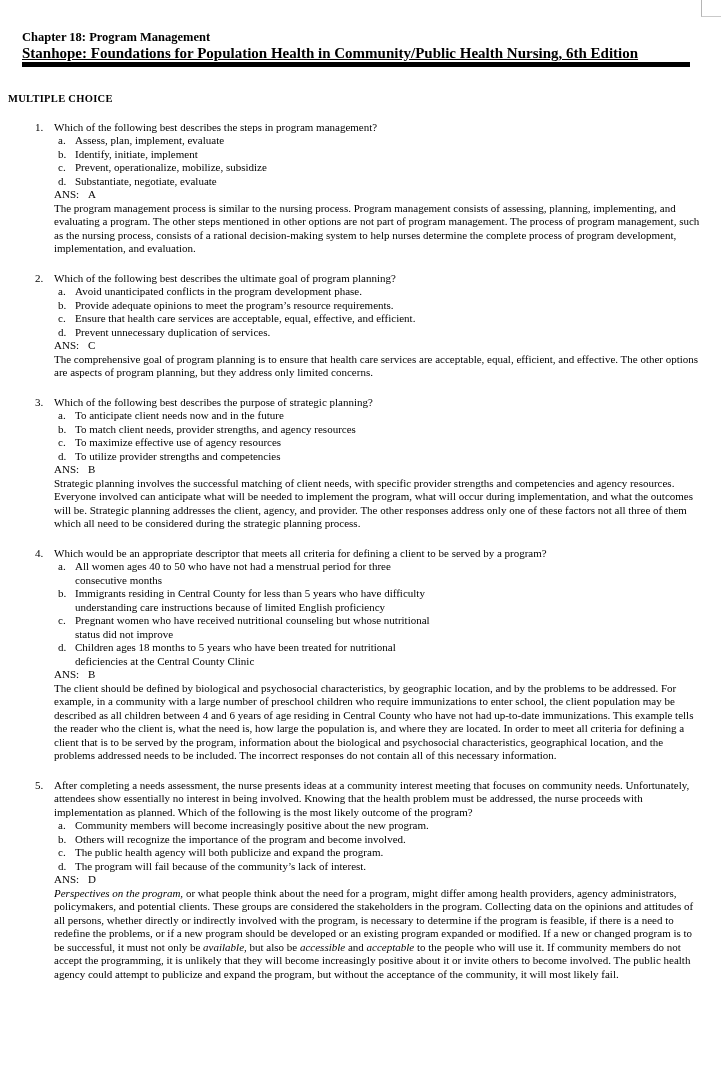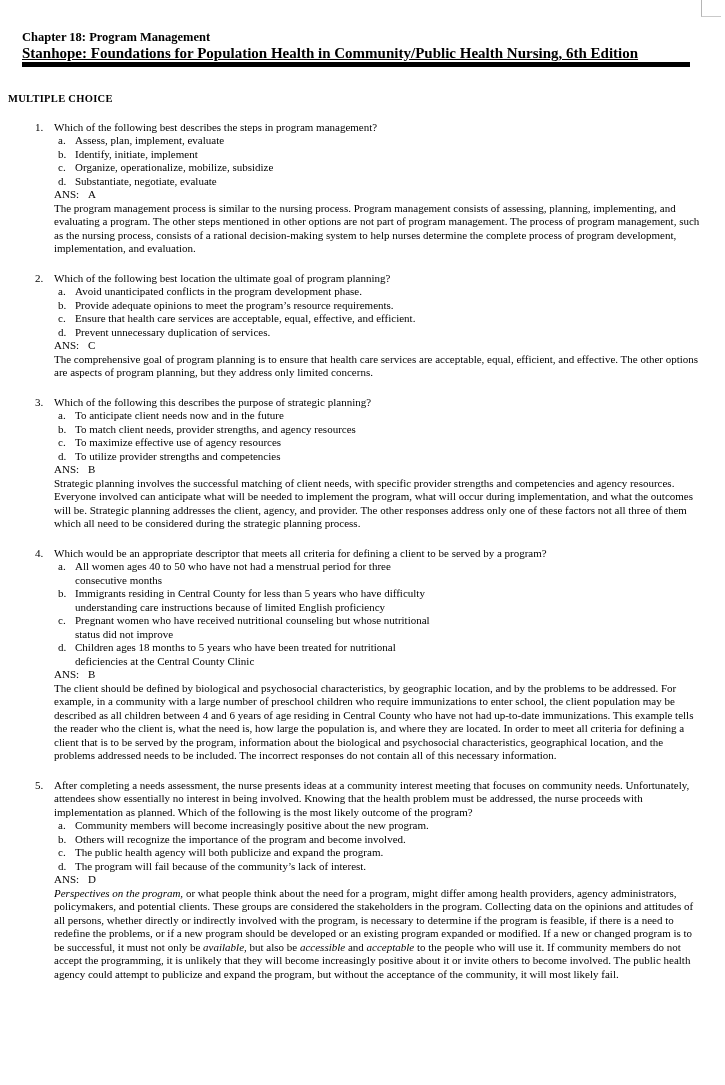--- a/index.html
+++ b/index.html
@@ -67,38 +67,38 @@
         <div class="option">
           <span class="opt-letter">a.</span>
           <span class="opt-text">Assess, plan, implement, evaluate</span>
         </div>
         <div class="option">
           <span class="opt-letter">b.</span>
           <span class="opt-text">Identify, initiate, implement</span>
         </div>
         <div class="option">
           <span class="opt-letter">c.</span>
-          <span class="opt-text">Organize, operationalize, mobilize, subsidize</span>
+          <span class="opt-text">Prevent, operationalize, mobilize, subsidize</span>
         </div>
         <div class="option">
           <span class="opt-letter">d.</span>
           <span class="opt-text">Substantiate, negotiate, evaluate</span>
         </div>
       </div>
       <div class="answer-block">
         <span class="ans-label">ANS:</span><span class="ans-value">A</span>
       </div>
       <div class="rationale"><span>The program management process is similar to the nursing process. Program management consists of assessing, planning, implementing, and evaluating a program. The other steps mentioned in other options are not part of program management. The process of program management, such as the nursing process, consists of a rational decision-making system to help nurses determine the complete process of program development, implementation, and evaluation.</span></div>
     </div>
   </div>
 
   <div class="question">
     <span class="q-num">2.</span>
     <div class="q-body">
-      <div class="q-text">Which of the following best location the ultimate goal of program planning?</div>
+      <div class="q-text">Which of the following best describes the ultimate goal of program planning?</div>
       <div class="options">
         <div class="option">
           <span class="opt-letter">a.</span>
           <span class="opt-text">Avoid unanticipated conflicts in the program development phase.</span>
         </div>
         <div class="option">
           <span class="opt-letter">b.</span>
           <span class="opt-text">Provide adequate opinions to meet the program’s resource requirements.</span>
         </div>
         <div class="option">
@@ -113,21 +113,21 @@
       <div class="answer-block">
         <span class="ans-label">ANS:</span><span class="ans-value">C</span>
       </div>
       <div class="rationale"><span>The comprehensive goal of program planning is to ensure that health care services are acceptable, equal, efficient, and effective. The other options are aspects of program planning, but they address only limited concerns.</span></div>
     </div>
   </div>
 
   <div class="question">
     <span class="q-num">3.</span>
     <div class="q-body">
-      <div class="q-text">Which of the following this describes the purpose of strategic planning?</div>
+      <div class="q-text">Which of the following best describes the purpose of strategic planning?</div>
       <div class="options">
         <div class="option">
           <span class="opt-letter">a.</span>
           <span class="opt-text">To anticipate client needs now and in the future</span>
         </div>
         <div class="option">
           <span class="opt-letter">b.</span>
           <span class="opt-text">To match client needs, provider strengths, and agency resources</span>
         </div>
         <div class="option">

